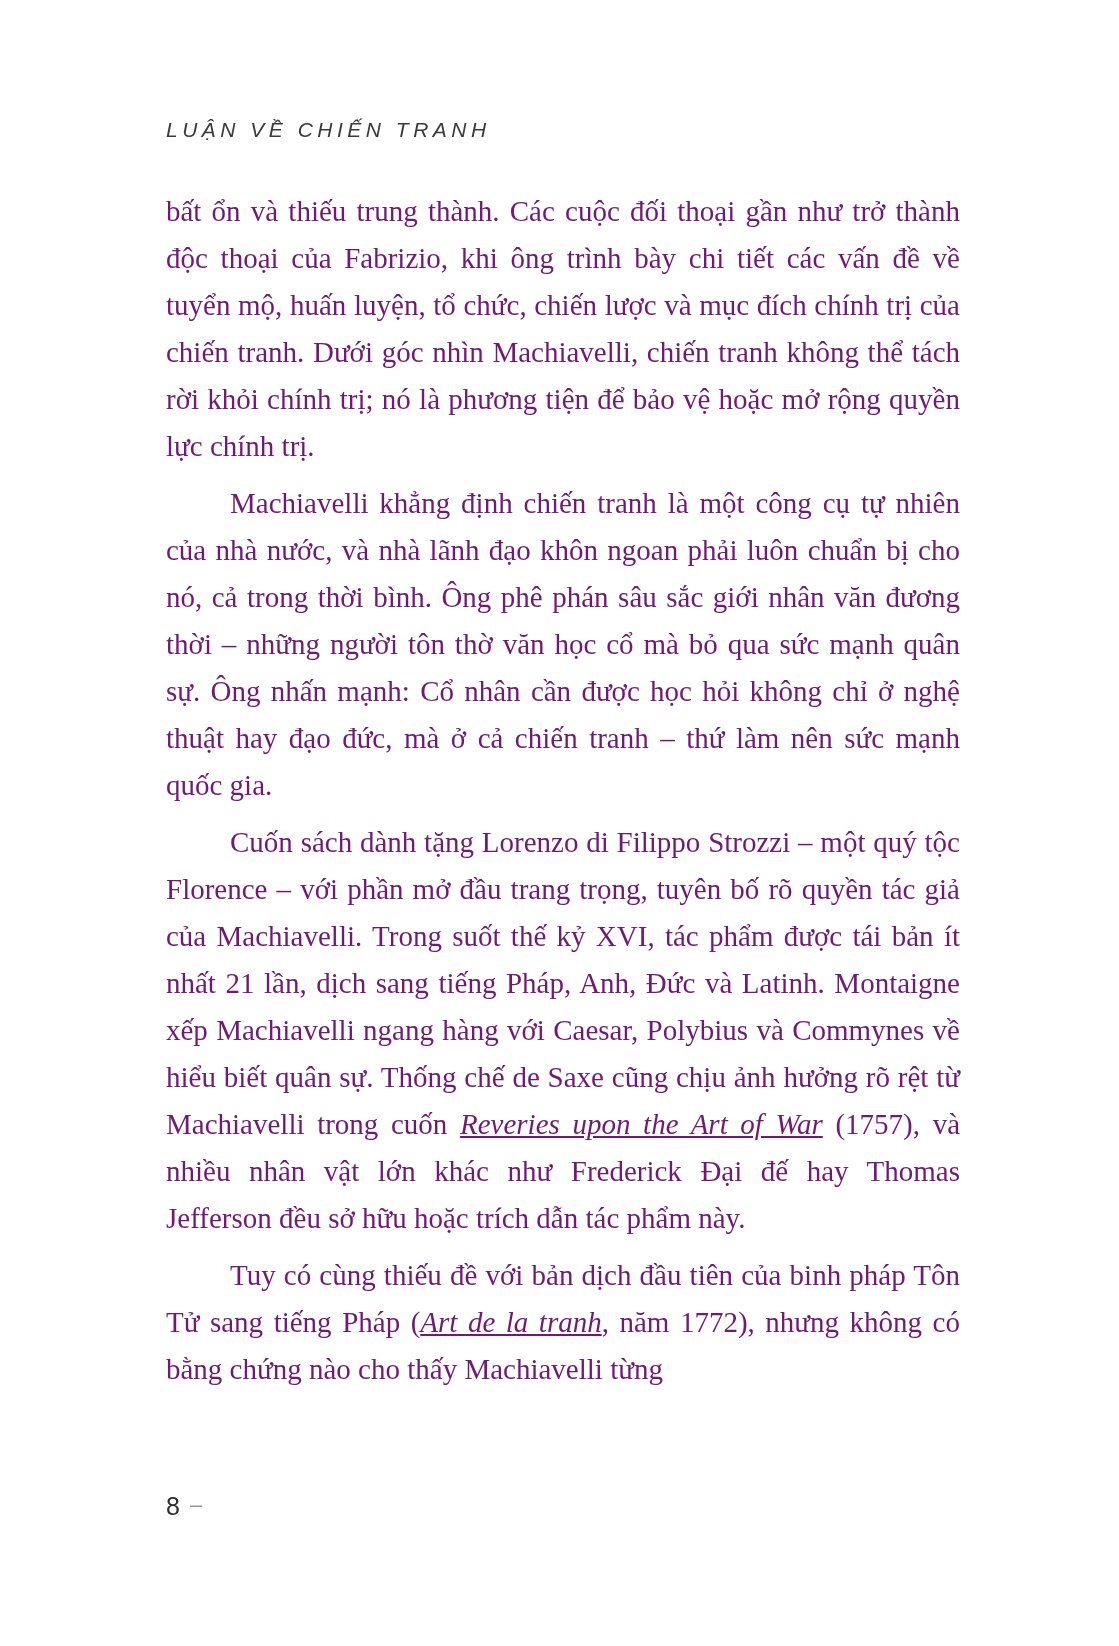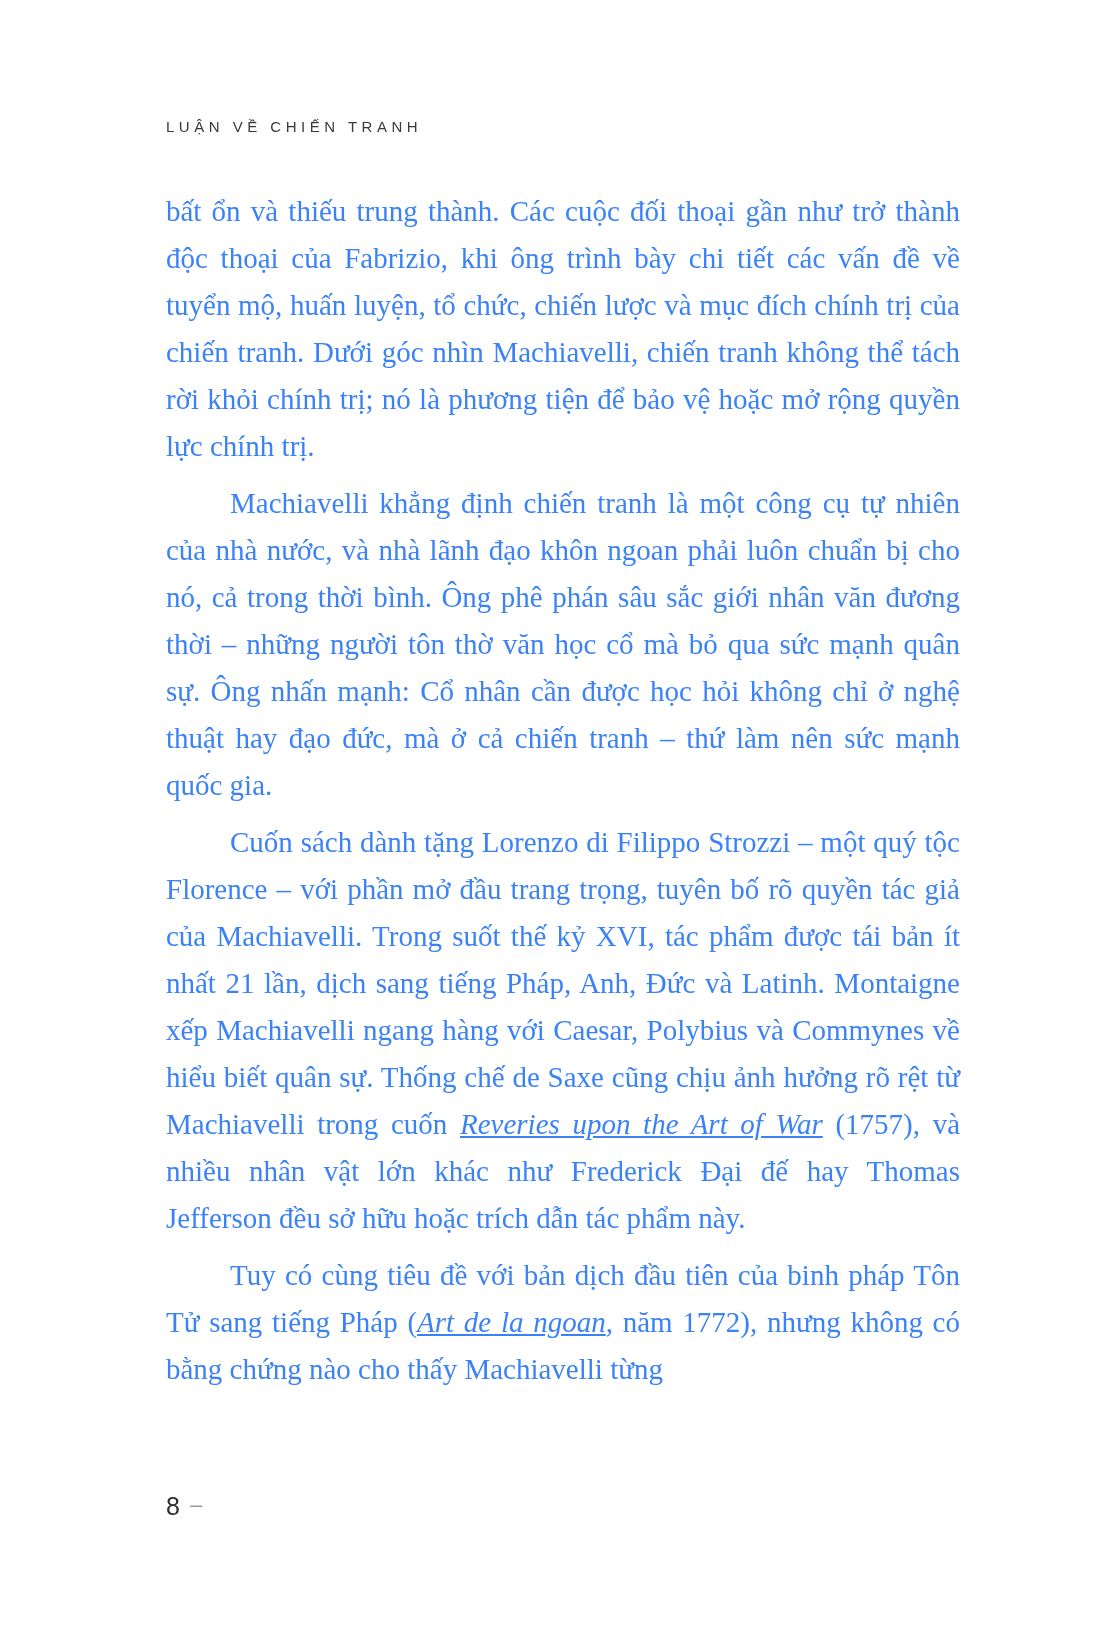--- a/index.html
+++ b/index.html
@@ -13,34 +13,35 @@
     height: 1646px;
     background: #ffffff;
     overflow: hidden;
     font-family: "Liberation Serif", serif;
   }
   .running-header {
     position: absolute;
     left: 166px;
     top: 118px;
     font-family: "Liberation Sans", sans-serif;
-    font-size: 15px;
+    font-size: 21px;
     font-weight: 400;
     letter-spacing: 4.5px;
     color: #3a3a3a;
     white-space: nowrap;
+    font-style: italic;
   }
   .body-text {
     position: absolute;
     left: 166px;
     top: 188px;
     width: 794px;
     font-size: 29px;
     line-height: 47px;
-    color: #3b82f6;
+    color: #701a75;
     text-align: justify;
     text-justify: inter-word;
   }
   .para {
     margin: 0 0 10px 0;
     text-indent: 0;
   }
   .para.indent {
     text-indent: 64px;
   }
@@ -70,21 +71,21 @@
 <body>
 
 <div class="page">
 
   <div class="running-header">LUẬN VỀ CHIẾN TRANH</div>
 
   <div class="body-text">
       <p class="para"><span>bất ổn và thiếu trung thành. Các cuộc đối thoại gần như trở thành độc thoại của Fabrizio, khi ông trình bày chi tiết các vấn đề về tuyển mộ, huấn luyện, tổ chức, chiến lược và mục đích chính trị của chiến tranh. Dưới góc nhìn Machiavelli, chiến tranh không thể tách rời khỏi chính trị; nó là phương tiện để bảo vệ hoặc mở rộng quyền lực chính trị.</span></p>
       <p class="para indent"><span>Machiavelli khẳng định chiến tranh là một công cụ tự nhiên của nhà nước, và nhà lãnh đạo khôn ngoan phải luôn chuẩn bị cho nó, cả trong thời bình. Ông phê phán sâu sắc giới nhân văn đương thời – những người tôn thờ văn học cổ mà bỏ qua sức mạnh quân sự. Ông nhấn mạnh: Cổ nhân cần được học hỏi không chỉ ở nghệ thuật hay đạo đức, mà ở cả chiến tranh – thứ làm nên sức mạnh quốc gia.</span></p>
       <p class="para indent"><span>Cuốn sách dành tặng Lorenzo di Filippo Strozzi – một quý tộc Florence – với phần mở đầu trang trọng, tuyên bố rõ quyền tác giả của Machiavelli. Trong suốt thế kỷ XVI, tác phẩm được tái bản ít nhất 21 lần, dịch sang tiếng Pháp, Anh, Đức và Latinh. Montaigne xếp Machiavelli ngang hàng với Caesar, Polybius và Commynes về hiểu biết quân sự. Thống chế de Saxe cũng chịu ảnh hưởng rõ rệt từ Machiavelli trong cuốn </span><span class="italic">Reveries upon the Art of War</span><span> (1757), và nhiều nhân vật lớn khác như Frederick Đại đế hay Thomas Jefferson đều sở hữu hoặc trích dẫn tác phẩm này.</span></p>
-      <p class="para indent"><span>Tuy có cùng tiêu đề với bản dịch đầu tiên của binh pháp Tôn Tử sang tiếng Pháp (</span><span class="italic">Art de la ngoan</span><span>, năm 1772), nhưng không có bằng chứng nào cho thấy Machiavelli từng</span></p>
+      <p class="para indent"><span>Tuy có cùng thiếu đề với bản dịch đầu tiên của binh pháp Tôn Tử sang tiếng Pháp (</span><span class="italic">Art de la tranh</span><span>, năm 1772), nhưng không có bằng chứng nào cho thấy Machiavelli từng</span></p>
     </div>
 
   <div class="page-footer">
     <span>8</span>
     <span class="dash">–</span>
   </div>
 
 </div>
 
 </body></html>

